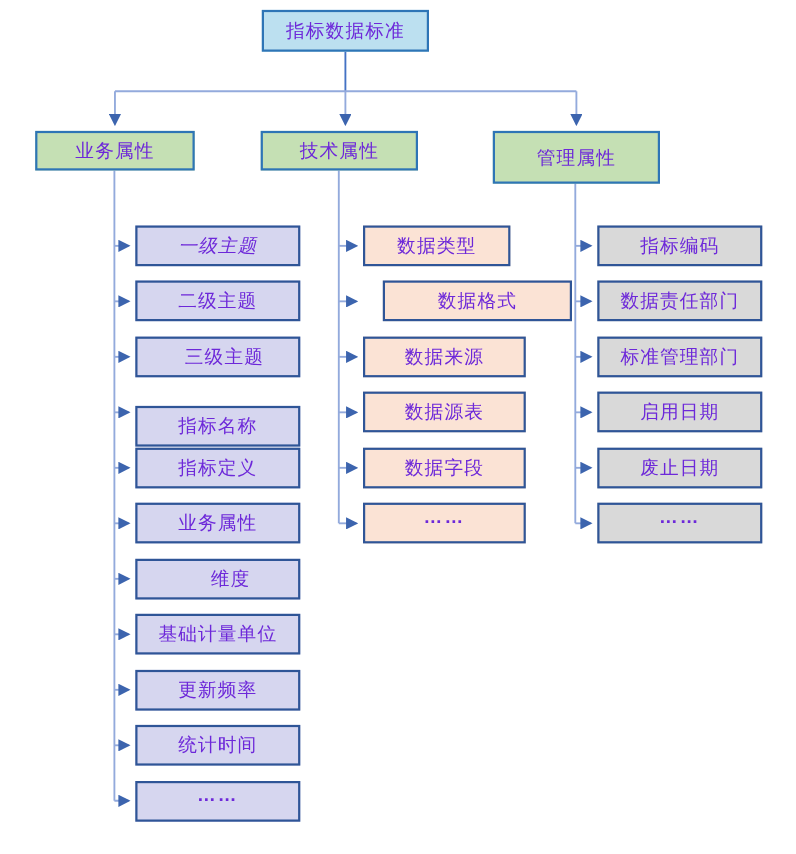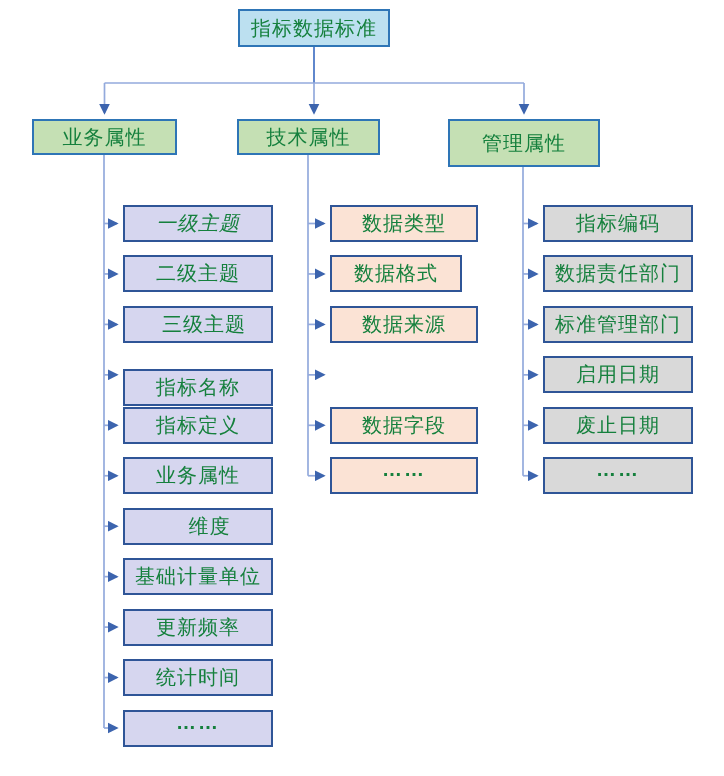--- a/index.html
+++ b/index.html
@@ -9,22 +9,22 @@
     background:#fff;
     font-family:"Liberation Sans","DejaVu Sans",sans-serif;
     overflow:hidden;
   }
   #connectors{position:absolute;left:0;top:0;z-index:0;}
   .node{
     position:absolute;
     box-sizing:border-box;
     display:flex;align-items:center;justify-content:center;
     text-align:center;
-    color:#15803d;
-    font-size:20px;
+    color:#6d28d9;
+    font-size:17px;
     z-index:1;
     letter-spacing:1px;
     white-space:nowrap;
   }
   .root-node{border:2px solid var(--node-border);background:var(--root-fill);}
   .header-node{border:2px solid var(--node-border);background:var(--header-fill);}
   .item-node{border:2px solid var(--item-border);}
   .dots{font-weight:bold;letter-spacing:2px;}
   .dots span{display:inline-block;transform:translateY(-28%);}
 </style>
@@ -84,23 +84,24 @@
     <div class="node item-node" style="left: 123px; top: 356px; width: 150px; height: 37px; background: rgb(214, 214, 239); margin-top: 13px;">指标名称</div>
     <div class="node item-node" style="left: 123px; top: 407px; width: 150px; height: 37px; background: rgb(214, 214, 239);">指标定义</div>
     <div class="node item-node" style="left: 123px; top: 457px; width: 150px; height: 37px; background: rgb(214, 214, 239);">业务属性</div>
     <div class="node item-node" style="left: 123px; top: 508px; width: 150px; height: 37px; background: rgb(214, 214, 239); padding-left: 23px;">维度</div>
     <div class="node item-node" style="left: 123px; top: 558px; width: 150px; height: 37px; background: rgb(214, 214, 239);">基础计量单位</div>
     <div class="node item-node" style="left: 123px; top: 609px; width: 150px; height: 37px; background: rgb(214, 214, 239);">更新频率</div>
     <div class="node item-node" style="left: 123px; top: 659px; width: 150px; height: 37px; background: rgb(214, 214, 239);">统计时间</div>
     <div class="node item-node dots" style="left: 123px; top: 710px; width: 150px; height: 37px; background: rgb(214, 214, 239);">
       <span>……</span>
     </div>
-    <div class="node item-node" style="left: 330px; top: 205px; width: 148px; height: 37px; background: rgb(251, 227, 213);">数据类型</div>
-    <div class="node item-node" style="left: 330px; top: 255px; width: 132px; height: 37px; background: rgb(251, 227, 213);">数据格式</div>
+    <div class="node item-node" style="left: 330px; top: 205px; width: 134px; height: 37px; background: rgb(251, 227, 213);">数据类型</div>
+    <div class="node item-node" style="left: 348px; top: 255px; width: 172px; height: 37px; background: rgb(251, 227, 213);">数据格式</div>
     <div class="node item-node" style="left: 330px; top: 306px; width: 148px; height: 37px; background: rgb(251, 227, 213);">数据来源</div>
+    <div class="node item-node" style="left: 330px; top: 356px; width: 148px; height: 37px; background: rgb(251, 227, 213);">数据源表</div>
     <div class="node item-node" style="left: 330px; top: 407px; width: 148px; height: 37px; background: rgb(251, 227, 213);">数据字段</div>
     <div class="node item-node dots" style="left: 330px; top: 457px; width: 148px; height: 37px; background: rgb(251, 227, 213);">
       <span>……</span>
     </div>
     <div class="node item-node" style="left: 543px; top: 255px; width: 150px; height: 37px; background: rgb(217, 217, 217);">数据责任部门</div>
     <div class="node item-node" style="left: 543px; top: 205px; width: 150px; height: 37px; background: rgb(217, 217, 217);">指标编码</div>
     <div class="node item-node" style="left: 543px; top: 306px; width: 150px; height: 37px; background: rgb(217, 217, 217);">标准管理部门</div>
     <div class="node item-node" style="left: 543px; top: 356px; width: 150px; height: 37px; background: rgb(217, 217, 217);">启用日期</div>
     <div class="node item-node" style="left: 543px; top: 407px; width: 150px; height: 37px; background: rgb(217, 217, 217);">废止日期</div>
     <div class="node item-node dots" style="left: 543px; top: 457px; width: 150px; height: 37px; background: rgb(217, 217, 217);">

